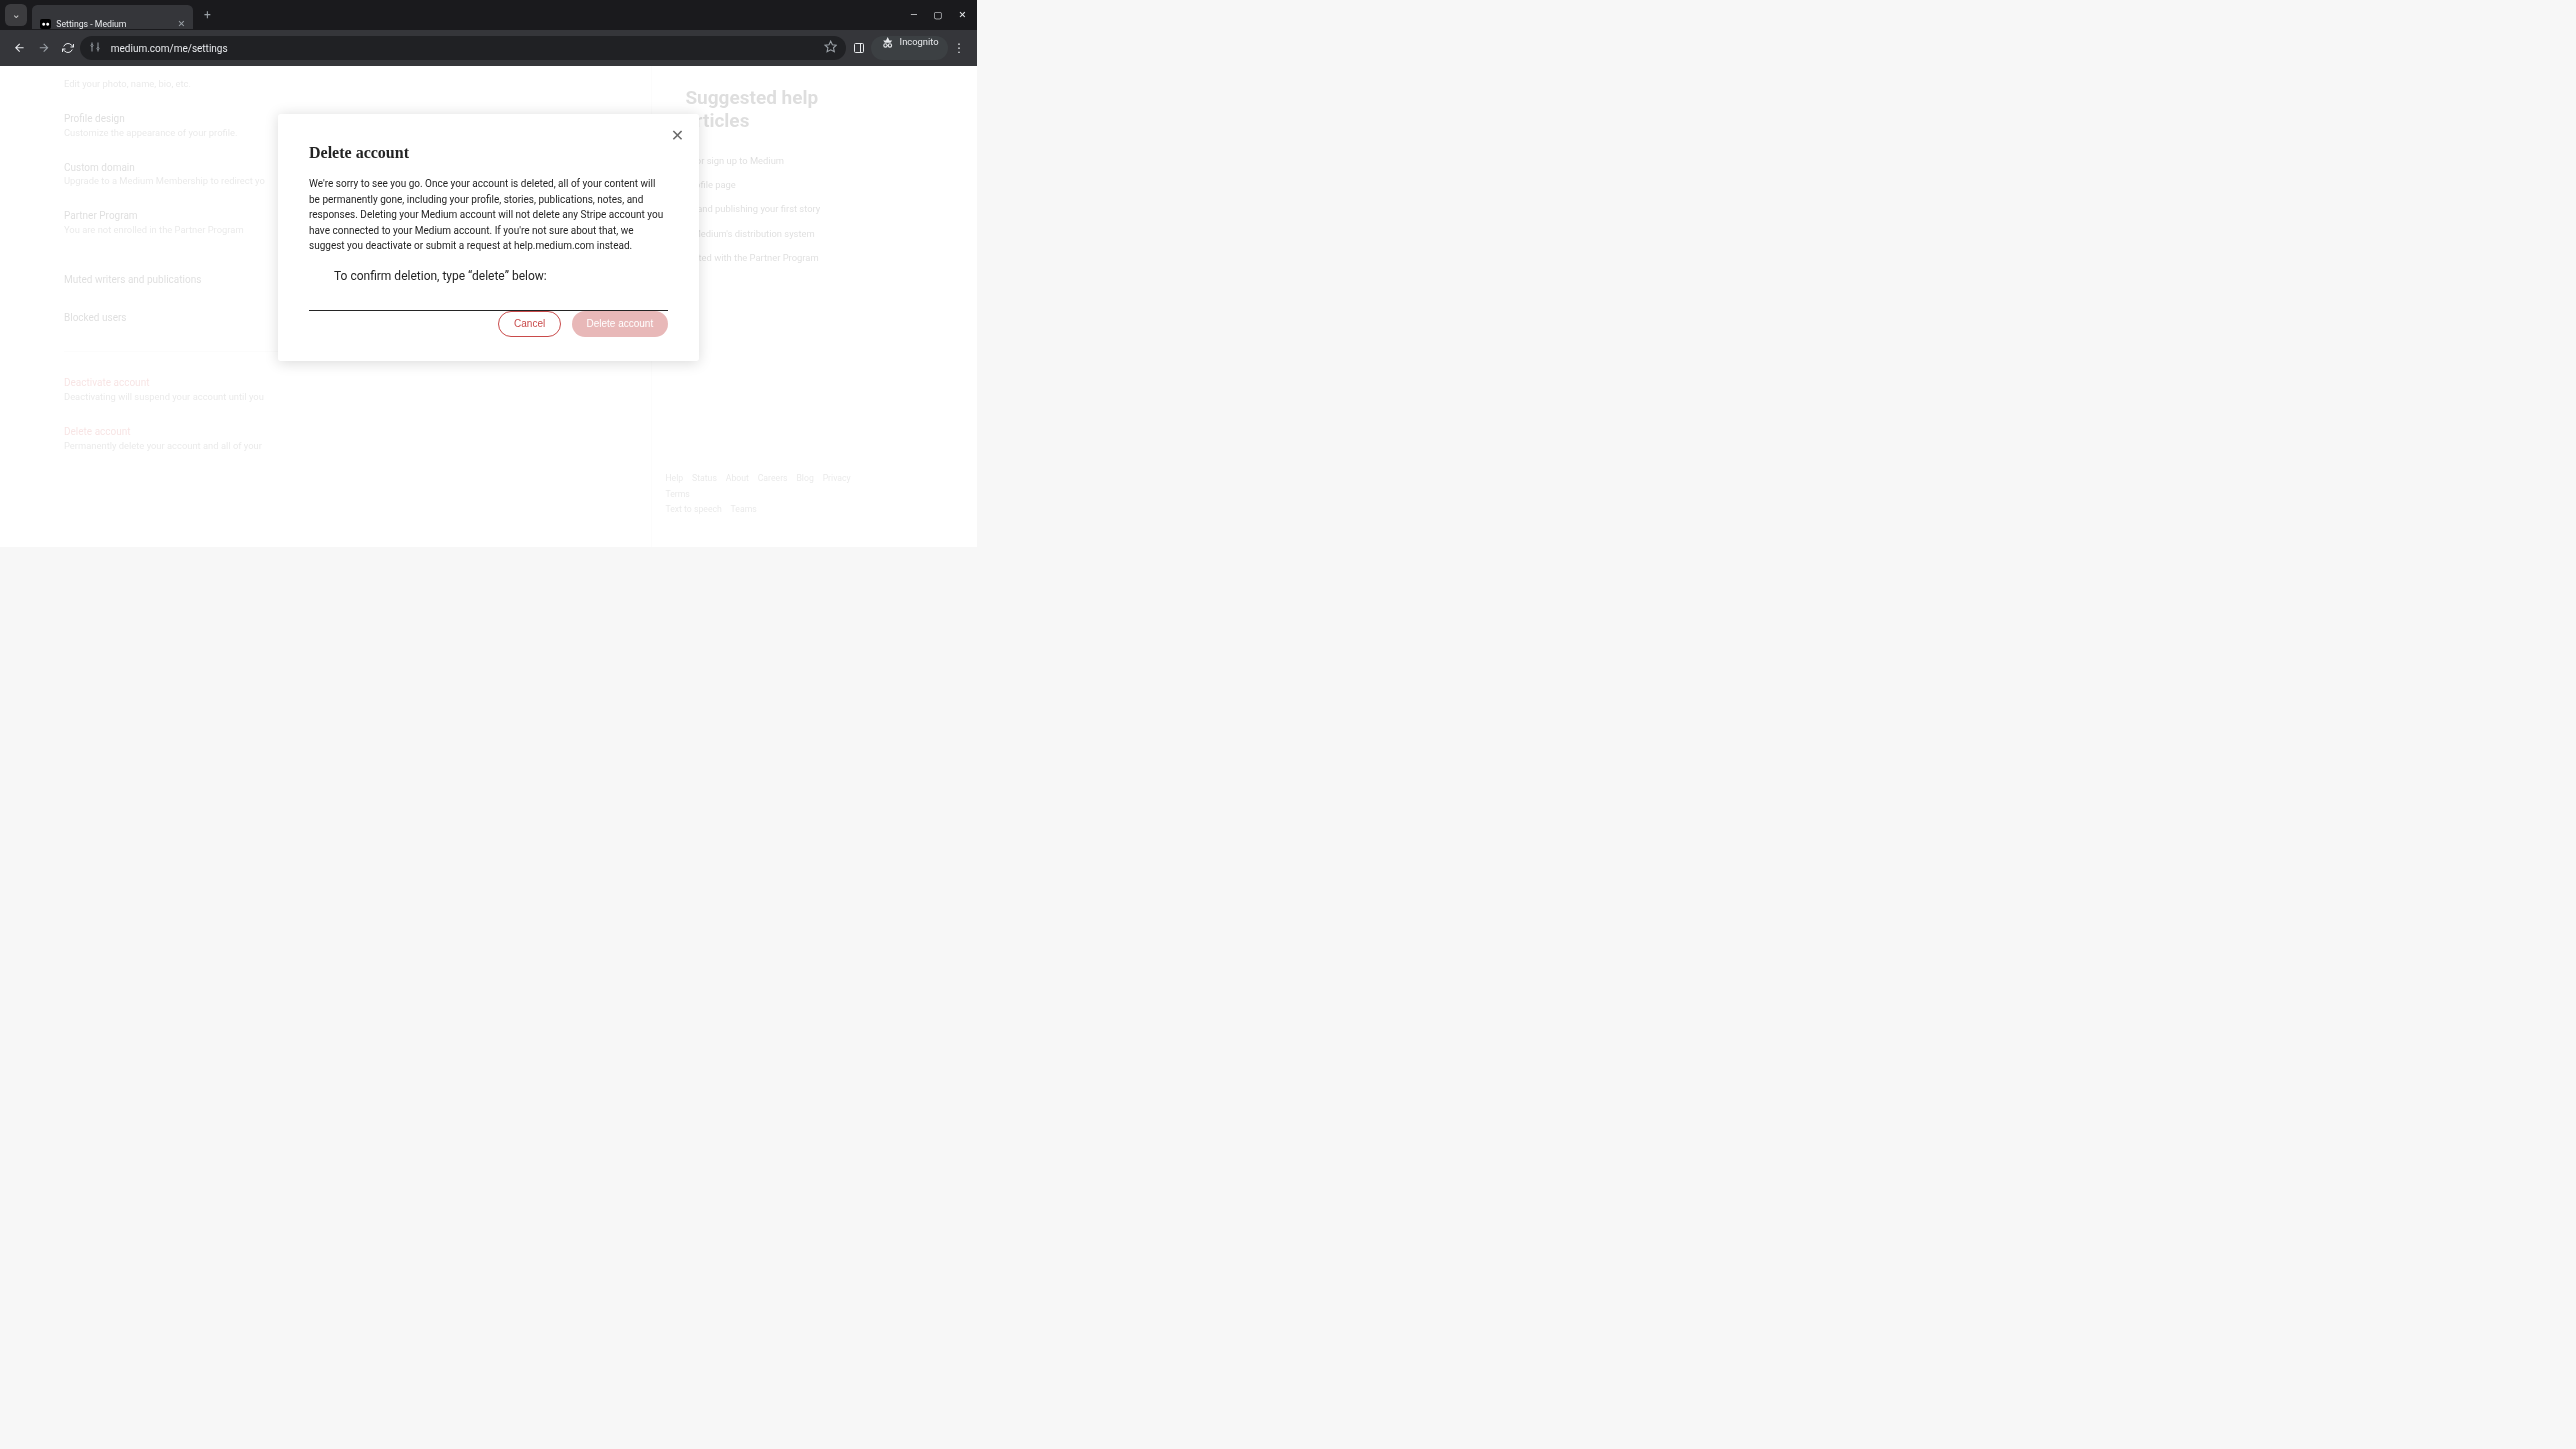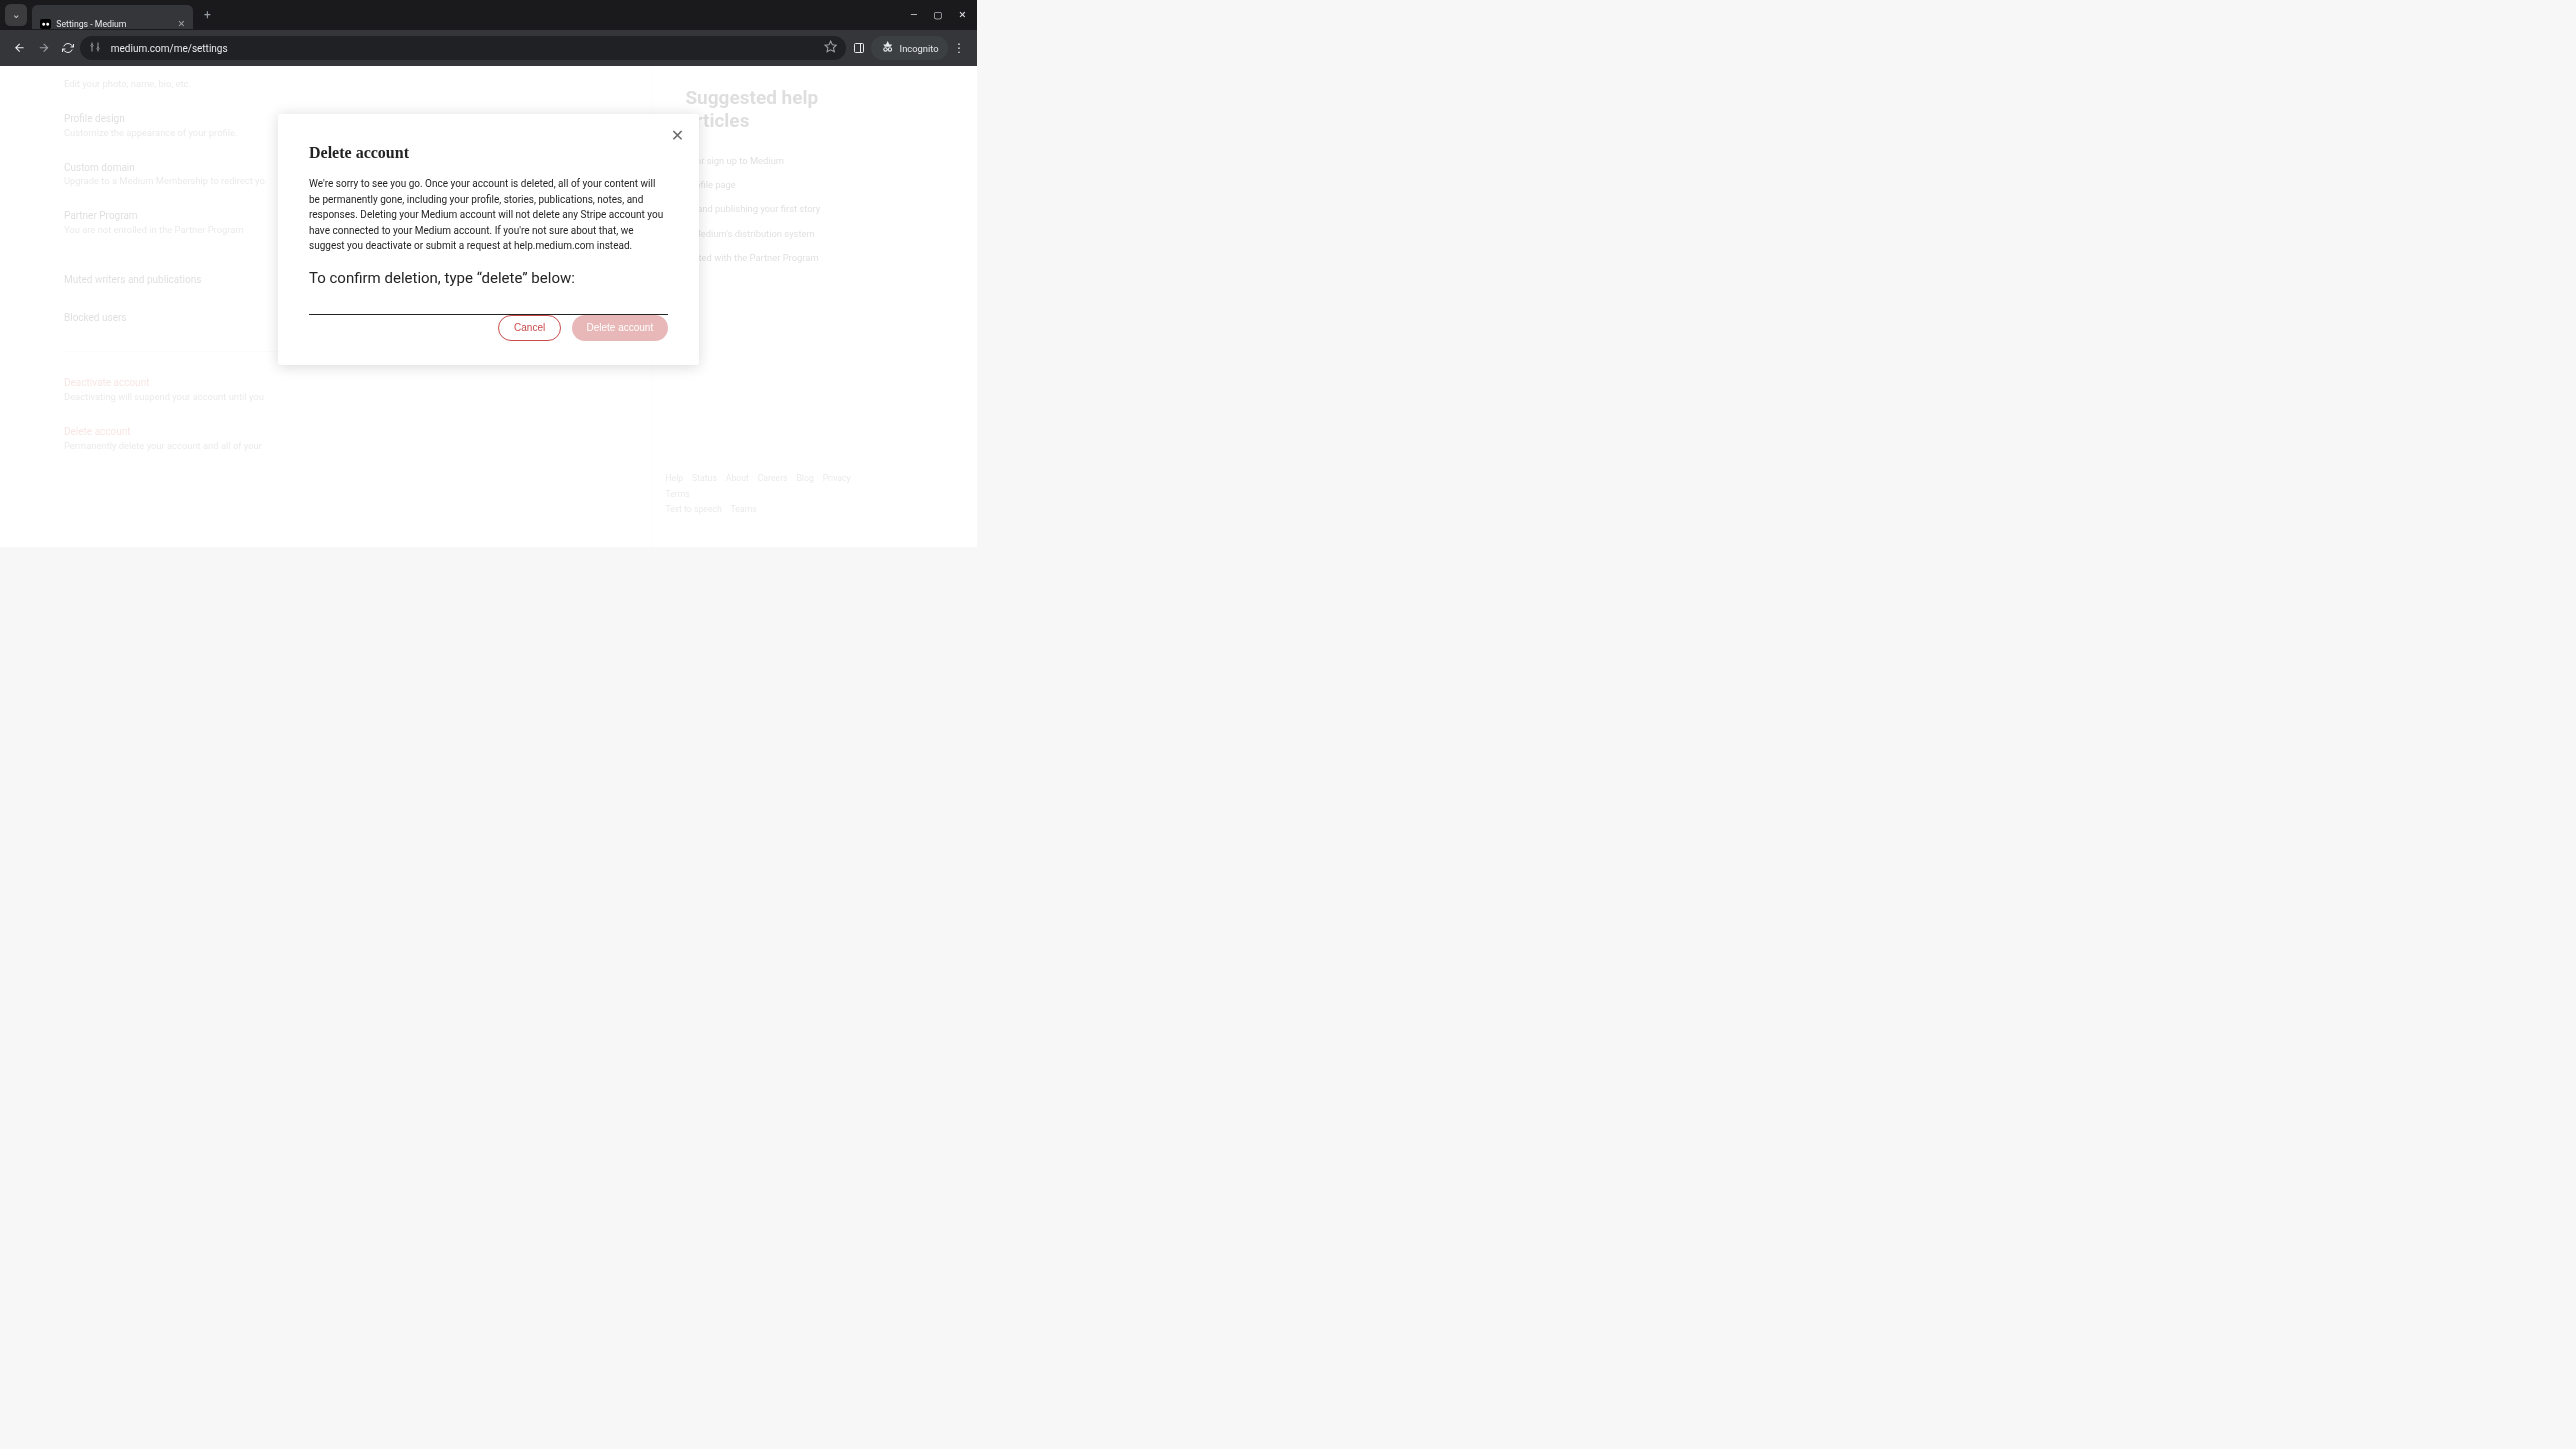--- a/index.html
+++ b/index.html
@@ -119,21 +119,21 @@
       display: flex;
       align-items: center;
       gap: 9.4px;
       color: #9aa0a6;
     }
     .incognito-pill {
       background: #3c4043;
       border-radius: 13.4px;
       height: 24px;
       display: flex;
-      align-items: center;
+      align-items: flex-start;
       padding: 0 9.4px;
       gap: 5.4px;
       color: #e8eaed;
       font-size: 9.4px;
     }
     .chrome-menu {
       color: #e8eaed;
       padding: 0 4px;
       font-size: 12px;
     }
@@ -241,23 +241,24 @@
     .modal-text {
       font-size: 10px;
       line-height: 1.55;
       color: #242424;
       margin-bottom: 14.8px;
     }
     .modal-text a {
       color: #242424;
     }
     .confirm-label {
-      font-size: 15px;
+      font-size: 12px;
       color: #242424;
       margin-bottom: 8px;
+      margin-left: 25px;
     }
     .confirm-input {
       width: 100%;
       border: none;
       border-bottom: 0.7px solid #242424;
       font-size: 10px;
       padding: 4px 0;
       outline: none;
       background: transparent;
     }

